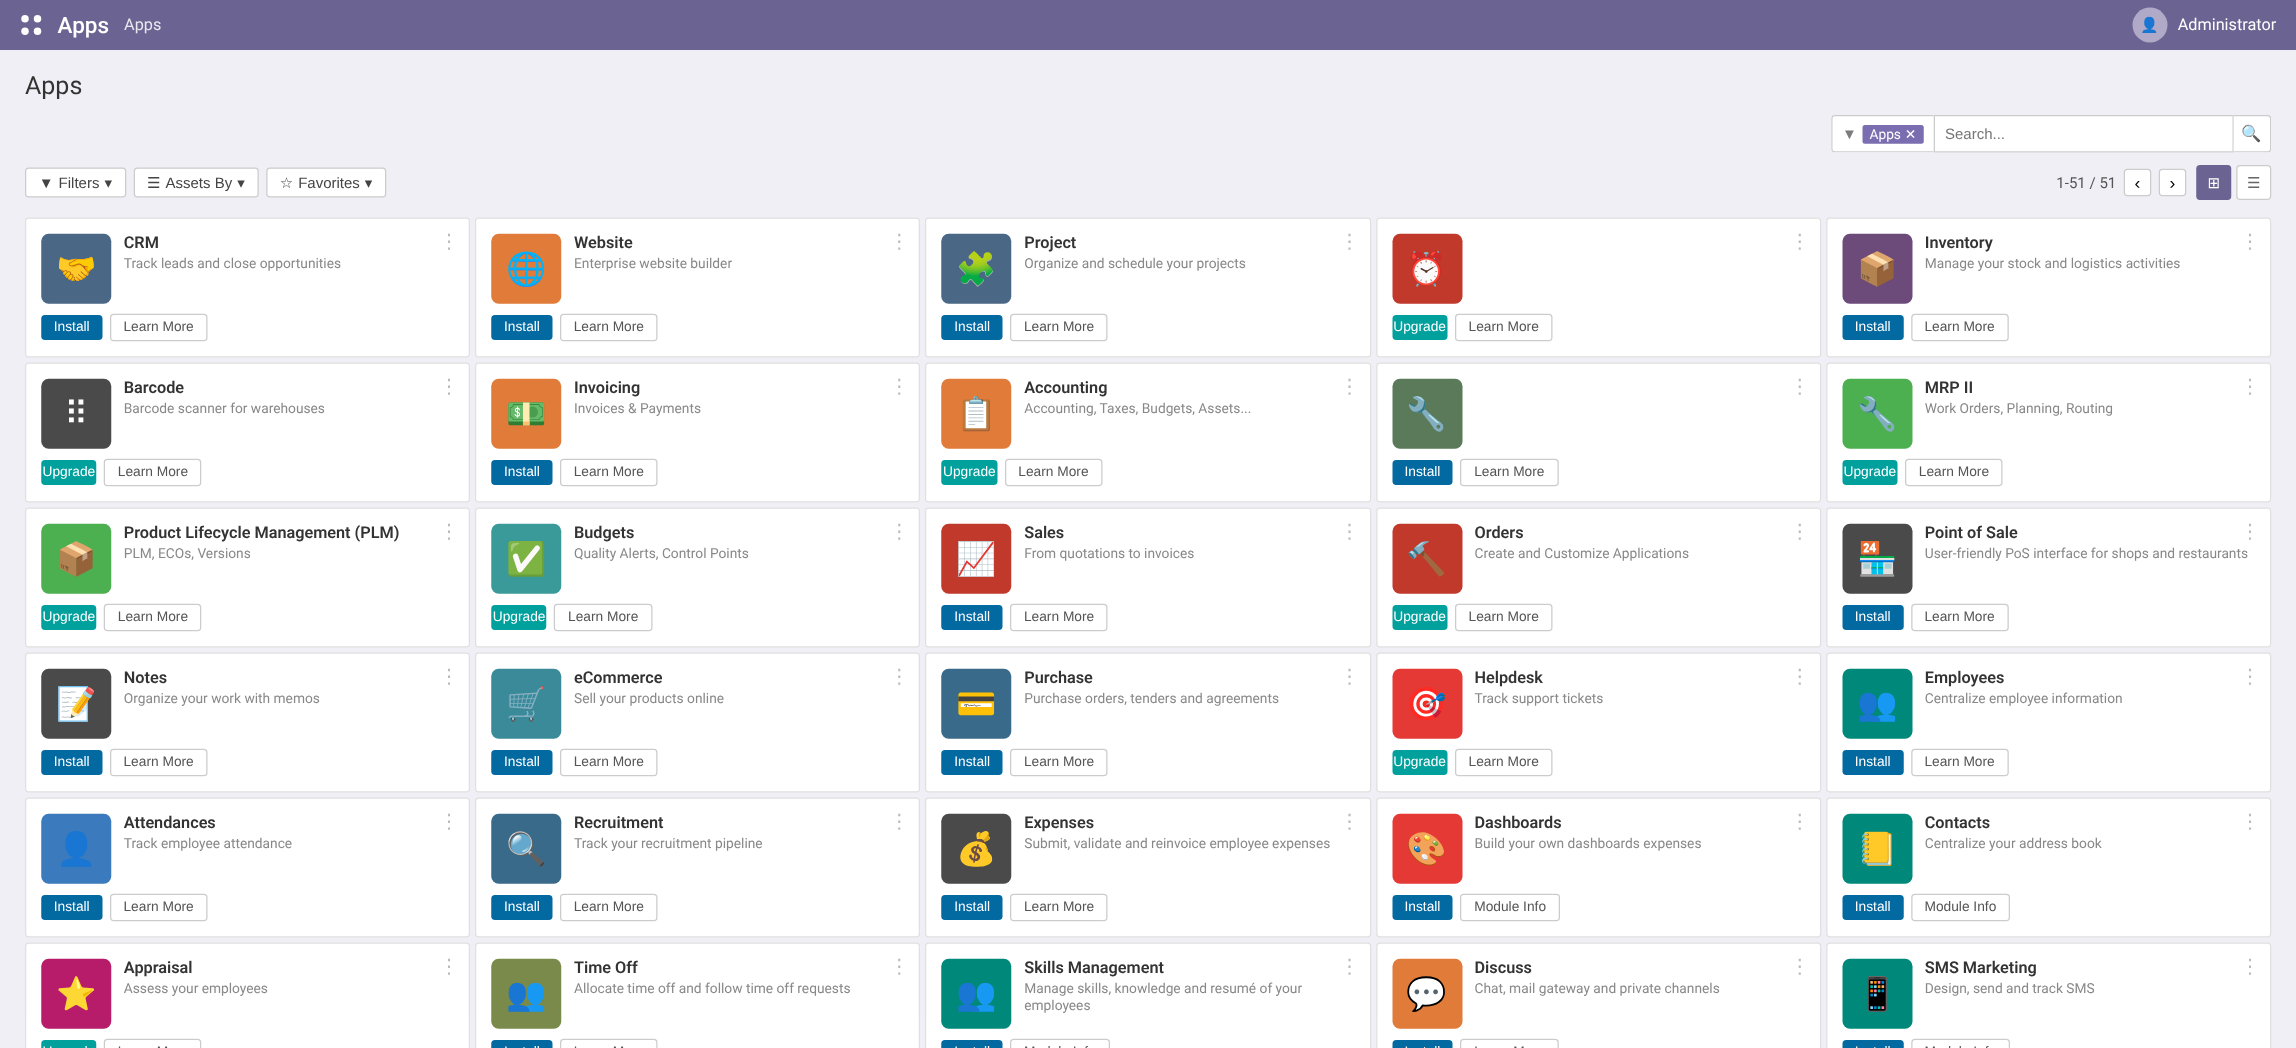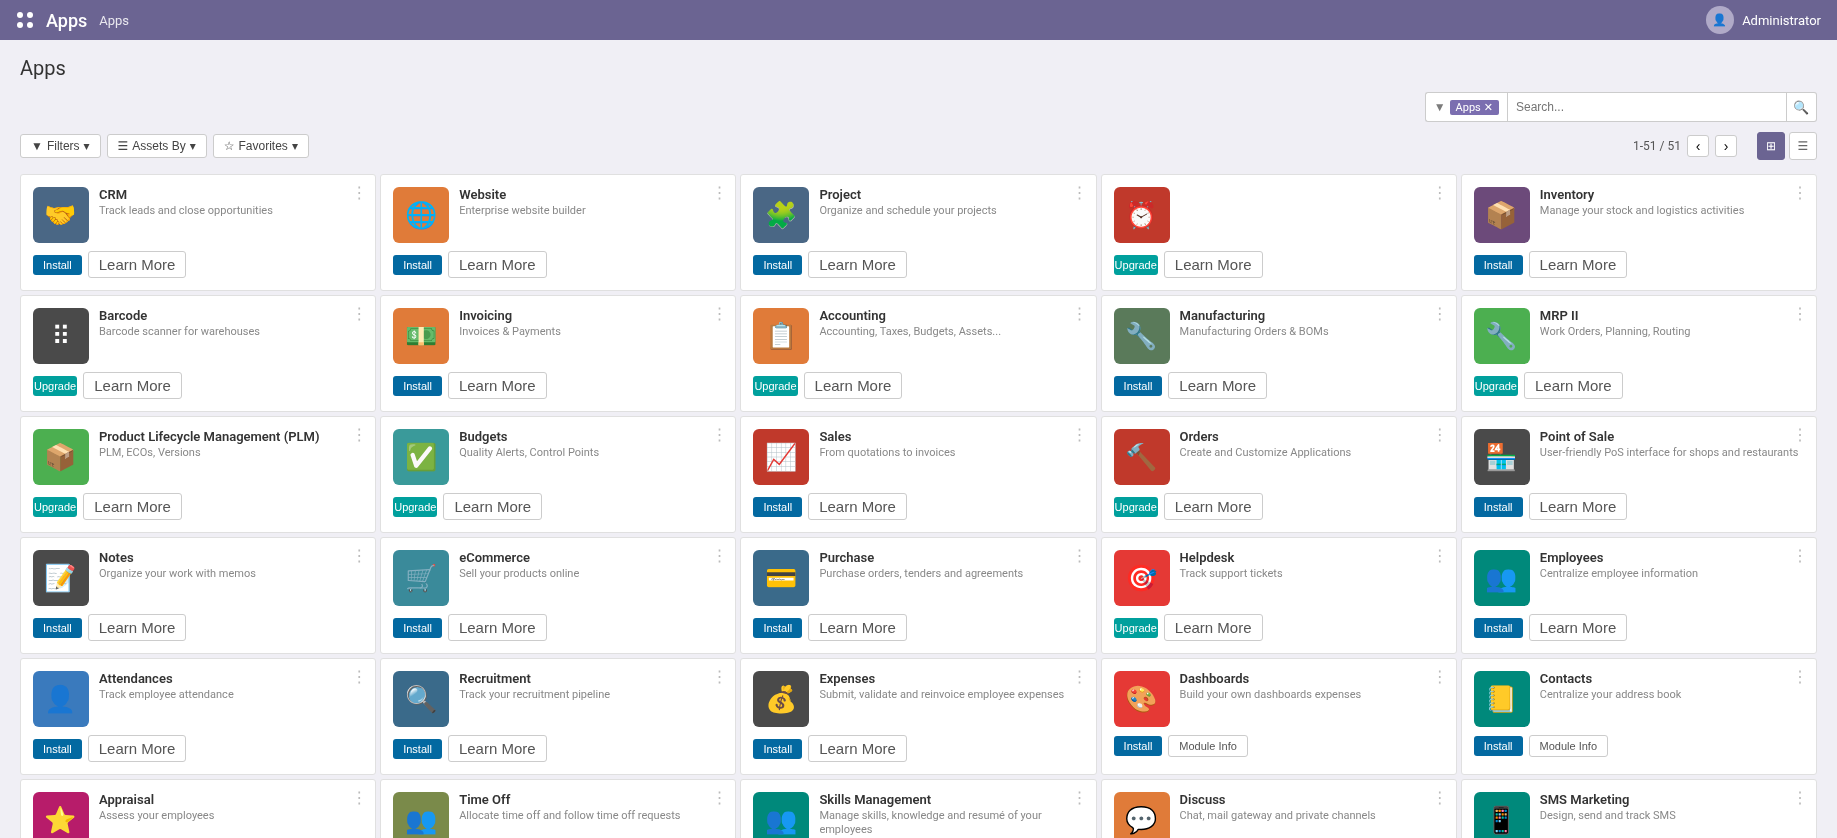--- a/index.html
+++ b/index.html
@@ -28,38 +28,38 @@
     
     .search-bar { display: flex; align-items: center; justify-content: space-between; margin-bottom: 10px; }
     .search-filter-tag {
       display: flex; align-items: center; background: #fff; border: 1px solid #ccc;
       border-right: none; padding: 4px 8px; height: 30px; gap: 4px; font-size: 12px;
       border-radius: 3px 0 0 3px;
     }
     .search-filter-tag .filter-icon { color: #7c7c7c; }
     .search-filter-tag .tag { background: #7b6eb0; color: white; padding: 1px 6px; border-radius: 2px; font-size: 11px; display: flex; align-items: center; gap: 3px; }
     .search-input {
-      border: 1px solid #ccc; padding: 4px 8px; height: 30px; width: 280px;
+      border: 1px solid #ccc; padding: 4px 8px; height: 30px; width: 240px;
       outline: none; font-size: 12px; border-radius: 0;
     }
     .search-magnifier {
       border: 1px solid #ccc; border-left: none; height: 30px; width: 30px;
       display: flex; align-items: center; justify-content: center;
       background: white; border-radius: 0 3px 3px 0; cursor: pointer;
     }
 
     
     .toolbar { display: flex; align-items: center; justify-content: space-between; margin-bottom: 14px; }
     .toolbar-left { display: flex; gap: 6px; }
     .toolbar-btn {
       display: flex; align-items: center; gap: 4px; padding: 4px 10px;
       border: 1px solid #ccc; background: white; border-radius: 3px;
       cursor: pointer; font-size: 12px; color: #444;
     }
-    .toolbar-right { display: flex; align-items: center; gap: 20px; font-size: 12px; color: #666; }
+    .toolbar-right { display: flex; align-items: center; gap: 8px; font-size: 12px; color: #666; }
     .view-icons { display: flex; gap: 4px; }
     .view-icon { width: 28px; height: 28px; border: 1px solid #ccc; background: white; border-radius: 3px; display: flex; align-items: center; justify-content: center; cursor: pointer; }
     .view-icon.active { background: #6b6492; color: white; border-color: #6b6492; }
 
     
     .app-grid {
       display: grid;
       grid-template-columns: repeat(5, 1fr);
       gap: 4px;
     }
@@ -87,21 +87,21 @@
     .btn-install {
       background: #0369a1; color: white; border: none; padding: 4px 10px;
       border-radius: 3px; cursor: pointer; font-size: 11px;
     }
     .btn-upgrade {
       background: #00a09d; color: white; border: none; padding: 4px 1px;
       border-radius: 3px; cursor: pointer; font-size: 11px;
     }
     .btn-learn {
       background: white; color: #555; border: 1px solid #ccc; padding: 4px 10px;
-      border-radius: 3px; cursor: pointer; font-size: 15px;
+      border-radius: 3px; cursor: pointer; font-size: 11px;
     }
     .btn-module {
       background: white; color: #555; border: 1px solid #ccc; padding: 4px 10px;
       border-radius: 3px; cursor: pointer; font-size: 11px;
     }
 
     
     .ic-crm { background: #4a6785; }
     .ic-website { background: #e07b39; }
     .ic-project { background: #4a6785; }
@@ -315,24 +315,20 @@
     </div>
     <div class="app-actions">
       <button class="btn-upgrade">Upgrade</button>
       <button class="btn-learn">Learn More</button>
     </div>
   </div>
       <div class="app-card">
     <span class="app-menu">⋮</span>
     <div class="app-card-top">
       <div class="app-icon ic-manufacturing">🔧</div>
-      <div class="app-info">
-        <div class="app-name">Manufacturing</div>
-        <div class="app-desc">Manufacturing Orders &amp; BOMs</div>
-      </div>
     </div>
     <div class="app-actions">
       <button class="btn-install">Install</button>
       <button class="btn-learn">Learn More</button>
     </div>
   </div>
       <div class="app-card">
     <span class="app-menu">⋮</span>
     <div class="app-card-top">
       <div class="app-icon ic-mrp">🔧</div>

